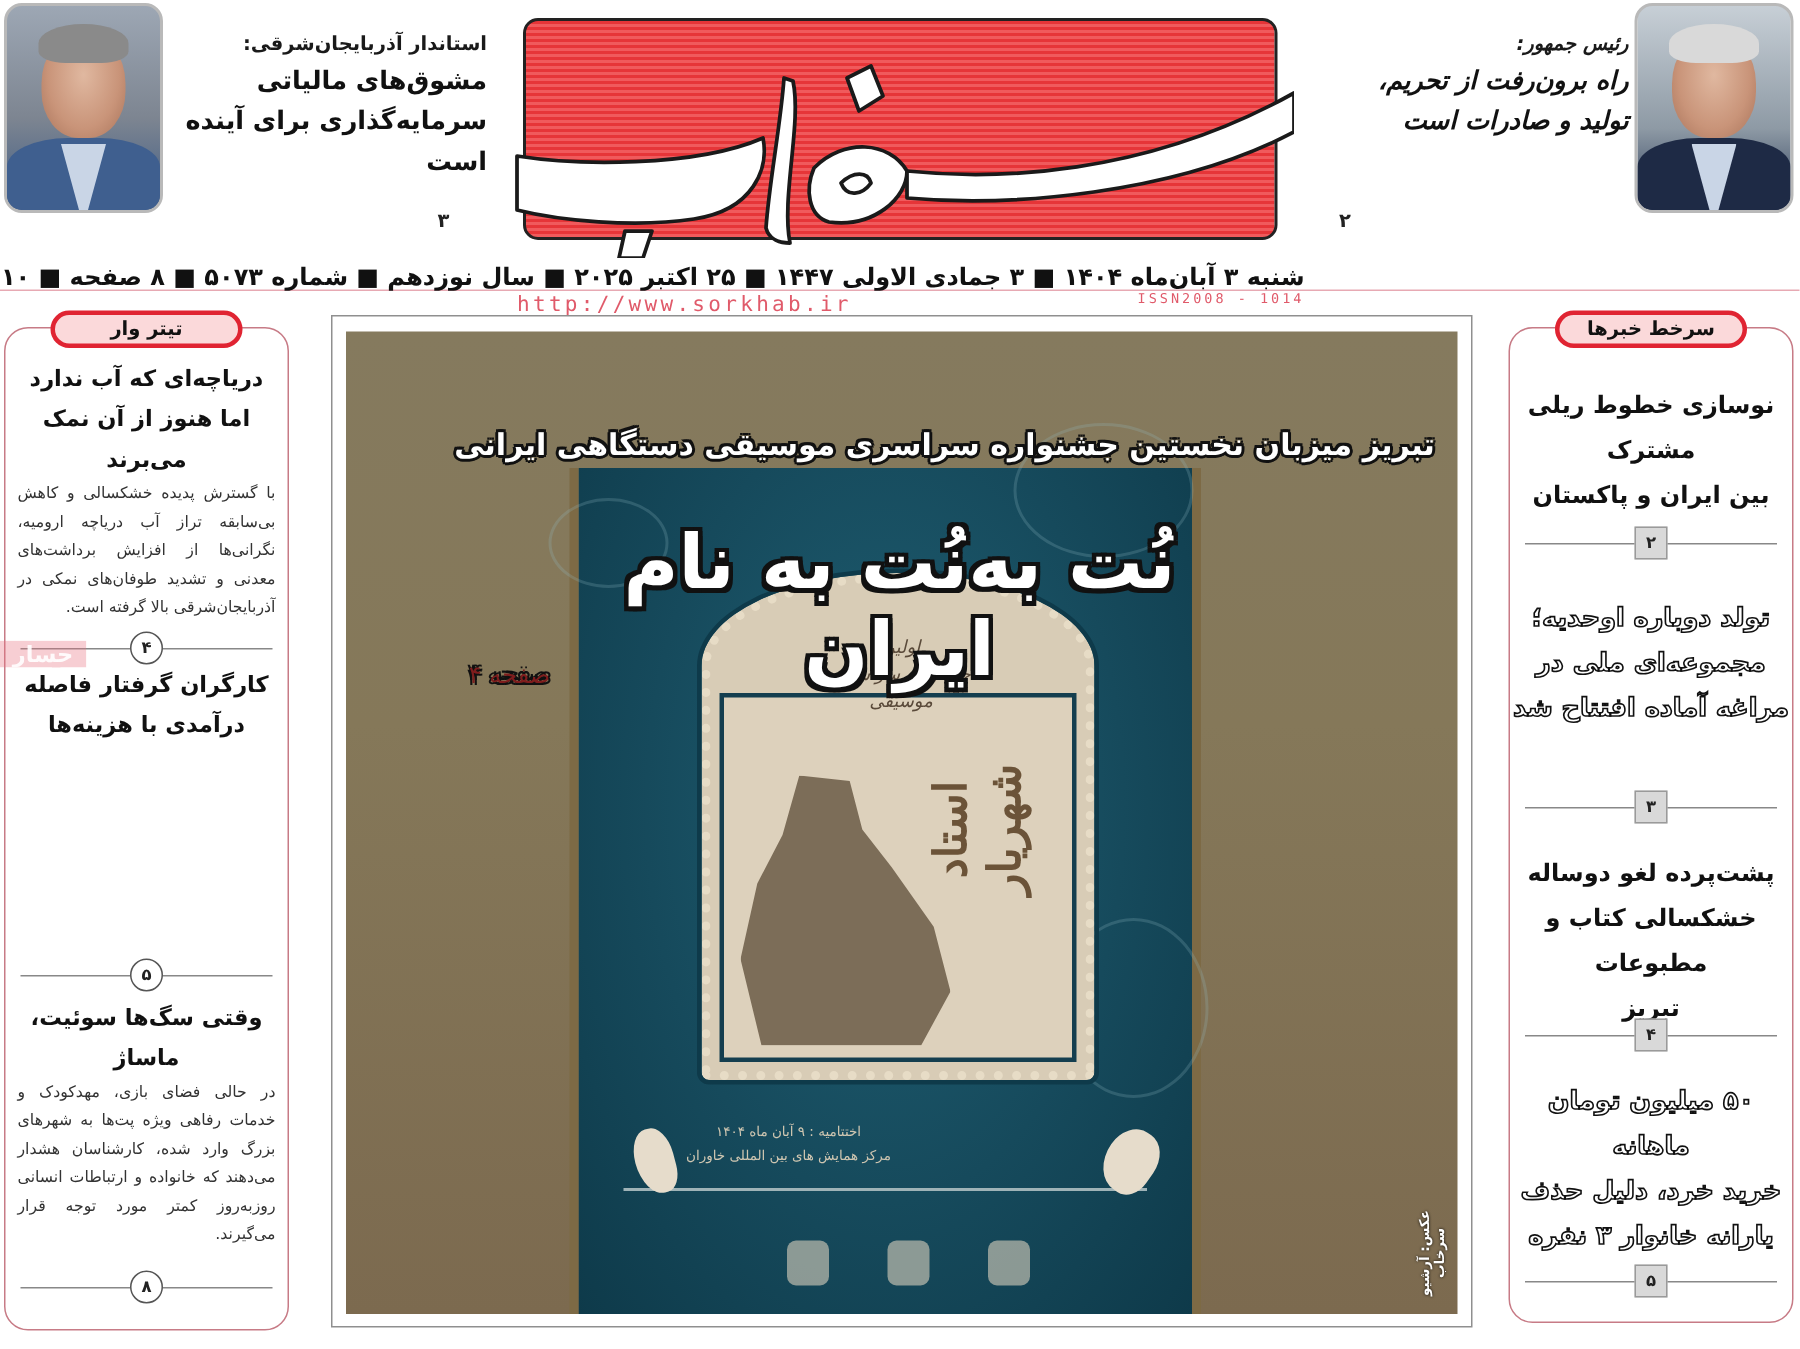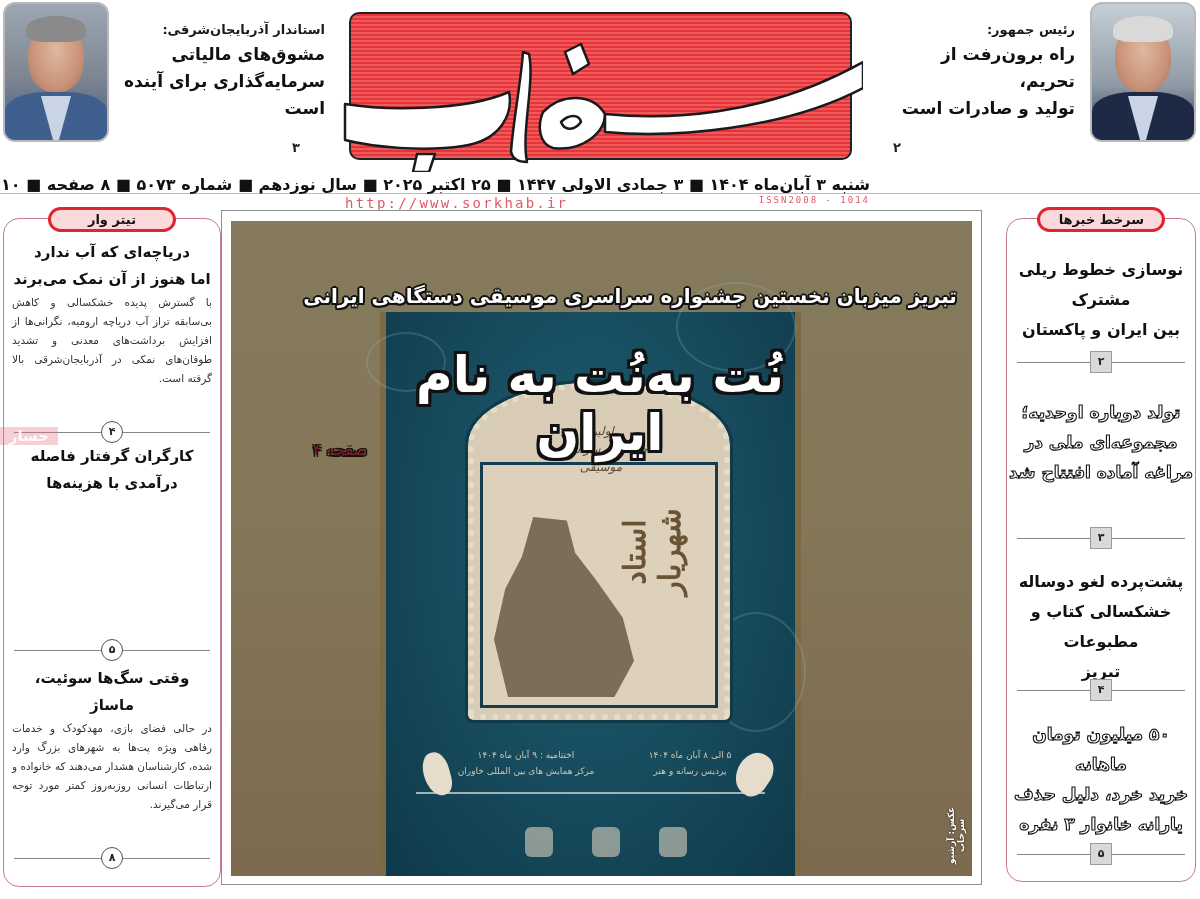--- a/index.html
+++ b/index.html
@@ -30,21 +30,21 @@
   }
   .photo-left .suit { background: #3f5f8f; }
   .photo .collar {
     position: absolute; left: 50%; bottom: 0; width: 30px; height: 44px; margin-left: -15px;
     background: #c9d5e6; clip-path: polygon(0 0, 100% 0, 60% 100%, 40% 100%);
   }
 
   .mast-text { position: absolute; top: 22px; text-align: right; }
   .mast-text .kicker { font-family: "DejaVu Sans", sans-serif; font-weight: bold; font-size: 13px; color: #1a1a1a; margin-bottom: 4px; }
   .mast-text .headline { font-family: "DejaVu Sans", sans-serif; font-weight: bold; font-size: 17px; line-height: 27px; color: #111; }
-  .mast-right { right: 125px; width: 175px; }
+  .mast-right { right: 114px; width: 175px; font-style: italic; }
   .mast-left { left: 120px; width: 205px; }
   .page-ref { position: absolute; top: 140px; font-weight: bold; font-size: 13px; color: #222; }
   .page-ref-right { left: 893px; }
   .page-ref-left { left: 292px; }
 
   .logo {
     position: absolute; left: 349px; top: 12px; width: 503px; height: 148px;
     border: 2px solid #222; border-radius: 10px;
     background: repeating-linear-gradient(180deg, #e63538 0px, #e63538 2px, #f05a5c 2px, #f05a5c 4px);
     overflow: visible;
@@ -59,27 +59,27 @@
   .url-line .url { position: absolute; left: 0; top: 0; font-family: "DejaVu Sans Mono", monospace; font-size: 14px; letter-spacing: 2.2px; color: #e05a6a; }
   .url-line .issn { position: absolute; right: 0; top: 0; font-family: "DejaVu Sans Mono", monospace; font-size: 9px; letter-spacing: 2px; color: #e05a6a; }
   .rule-top { position: absolute; left: 0; right: 0; top: 193px; height: 1px; background: #e7a9b3; }
 
   
   .sidebox {
     position: absolute; top: 218px; border: 1.5px solid #c77b86; border-radius: 16px;
     background: #fff;
   }
   .sidebox-right { left: 1006px; width: 190px; height: 664px; }
-  .sidebox-left { left: 3px; width: 218px; height: 669px; }
+  .sidebox-left { left: 3px; width: 190px; height: 669px; }
   .box-tab {
     position: absolute; top: -12px; left: 50%; transform: translateX(-50%);
     background: #fbd9da; border: 3px solid #e02432; border-radius: 16px;
     font-weight: bold; font-size: 13px; color: #111; padding: 2px 18px; white-space: nowrap;
   }
-  .sidebox-right .box-tab { width: 128px; text-align: right; }
+  .sidebox-right .box-tab { width: 128px; text-align: center; }
   .sidebox-left .box-tab { width: 128px; text-align: center; }
 
   .rs-item { position: absolute; left: 0; right: 0; text-align: center; font-weight: bold; color: #111; }
   .rs-item .t { font-size: 16px; line-height: 30px; }
   .rs-item.outline .t {
     color: #fff; -webkit-text-stroke: 1.1px #111; font-size: 17px; font-weight: bold;
     text-shadow: 0 0 0 #111;
   }
   .page-divider { position: absolute; left: 10px; right: 10px; height: 22px; }
   .page-divider .line { position: absolute; left: 0; right: 0; top: 11px; height: 1px; background: #888; }
@@ -315,24 +315,20 @@
   <div class="swirl" style="left:320px; top:300px; width:100px; height:120px;"></div>
   <div class="swirl" style="left:-20px; top:20px; width:80px; height:60px;"></div>
   <div class="arch"></div>
   <div class="arch-inner"></div>
   <div class="figure"></div>
   <div class="poster-sub">
     <div>اولین</div>
     <div>جشنواره سراسری موسیقی</div>
   </div>
   <div class="poster-name">استاد شهریار</div>
-  <div class="poster-info poster-info-r">
-    <div>۵ الی ۸ آبان ماه ۱۴۰۴</div>
-    <div>پردیس رسانه و هنر</div>
-  </div>
   <div class="poster-info poster-info-l">
     <div>اختتامیه : ۹ آبان ماه ۱۴۰۴</div>
     <div>مرکز همایش های بین المللی خاوران</div>
   </div>
   <div class="shelf"></div>
   <div class="bird" style="left:38px; top:440px; transform:rotate(-15deg);"></div>
   <div class="bird" style="right:24px; top:440px; width:34px; transform:rotate(35deg);"></div>
   <div class="logos">
     <span></span>
     <span></span>

